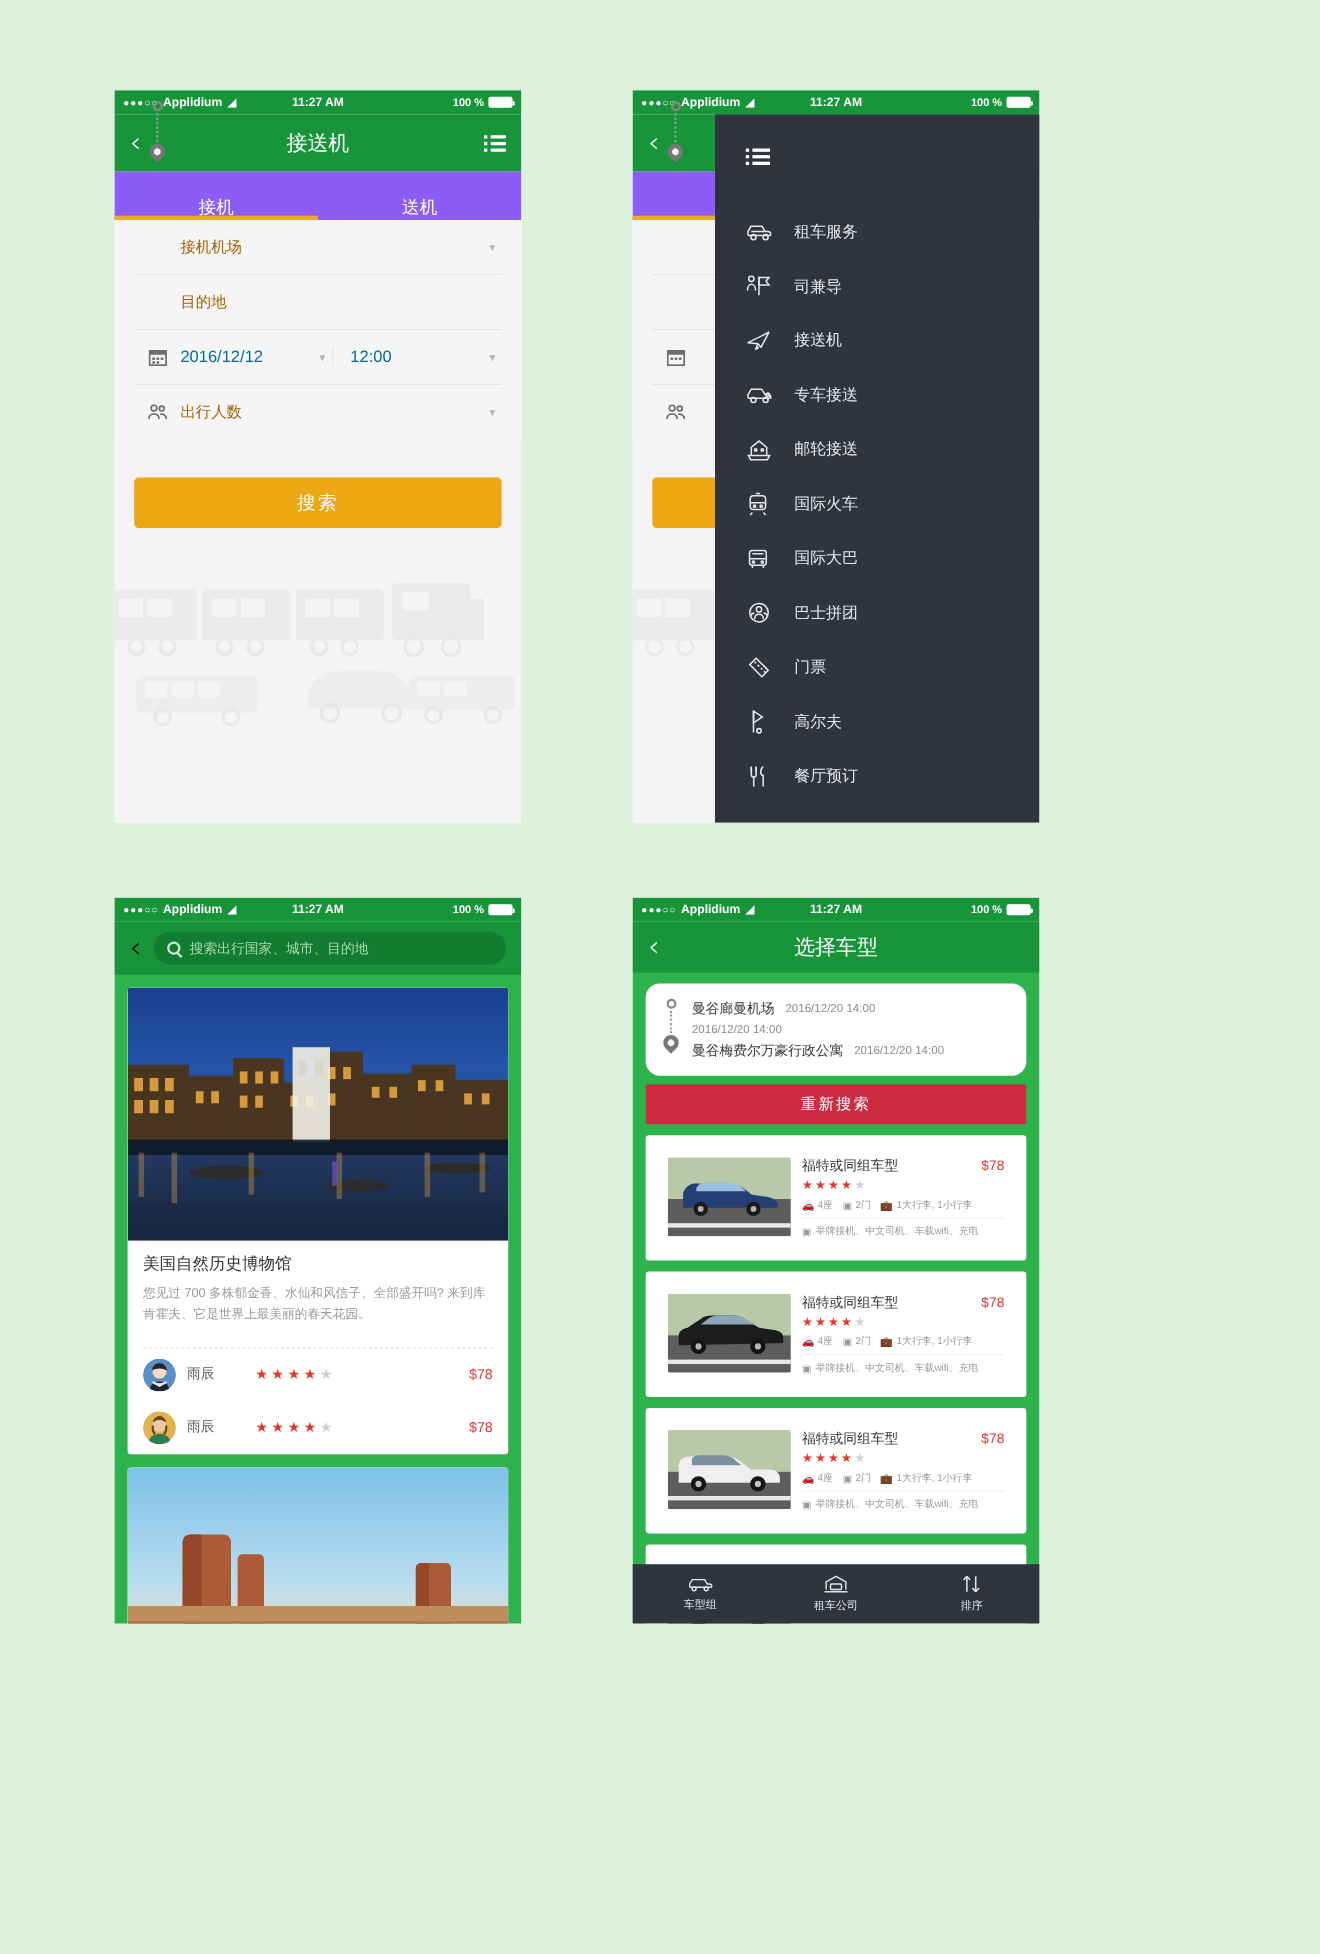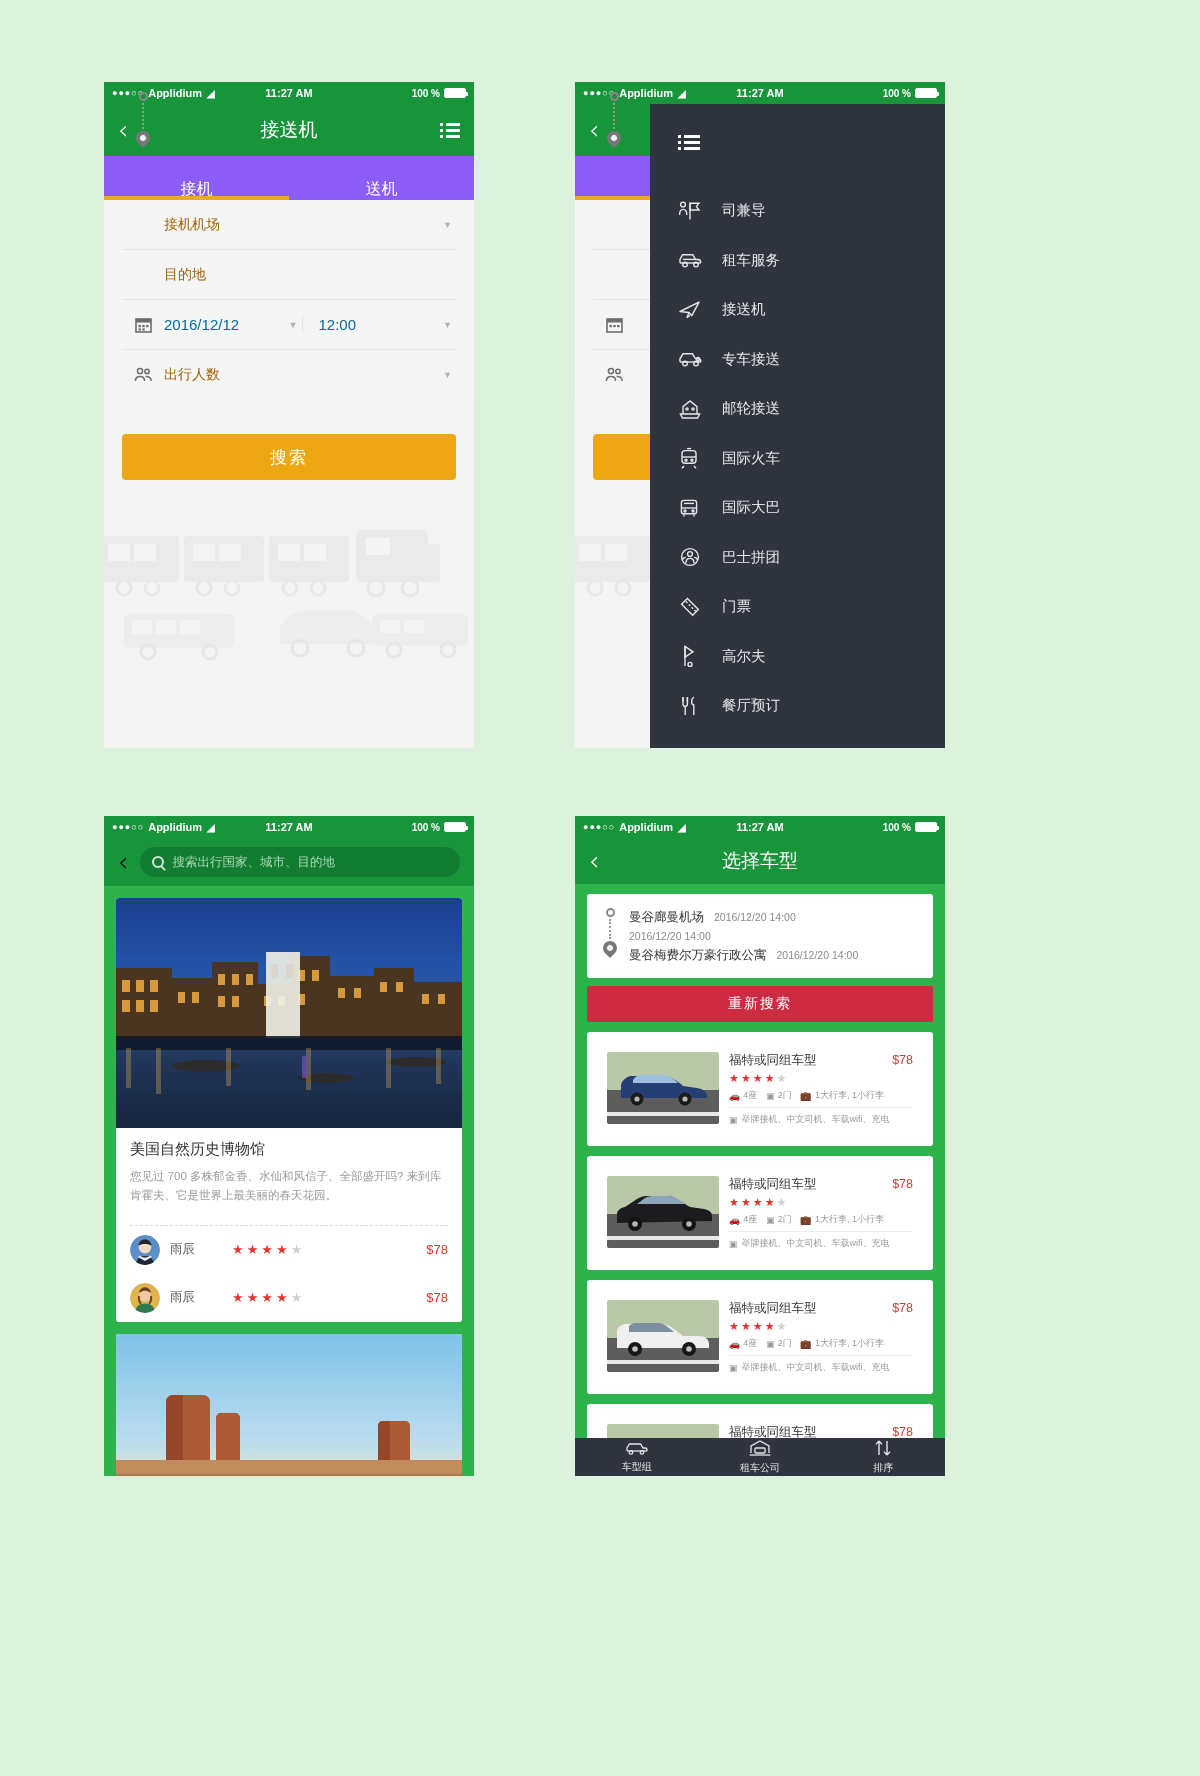--- a/index.html
+++ b/index.html
@@ -176,21 +176,21 @@
     width: 30px; height: 30px; border-radius: 50%; flex-shrink: 0; overflow: hidden;
   }
   .rv-name { font-size: 12.5px; color: #555; width: 42px; }
   .stars { display: flex; gap: 3px; margin-left: 10px; }
   .star { font-size: 13px; color: #e0362e; line-height: 1; }
   .star.off { color: #cfcfcf; }
   .price { margin-left: auto; color: #e0362e; font-size: 13px; }
 
   
   .itin-card {
-    margin: 10px 12px 0; background: #fff; border-radius: 3px;
+    margin: 10px 12px 0; background: #fff; border-radius: 13px;
     padding: 12px 14px; position: relative;
   }
   .itin-row { display: flex; align-items: center; gap: 10px; min-height: 22px; }
   .itin-place { font-size: 12.5px; color: #333; }
   .itin-time { font-size: 10.5px; color: #8b8b8b; }
   .itin-sub { font-size: 10.5px; color: #8b8b8b; padding-left: 28px; margin: 2px 0; }
   .itin-rail {
     position: absolute; left: 14px; top: 14px; width: 18px;
     display: flex; flex-direction: column; align-items: center;
   }
@@ -214,21 +214,21 @@
   .car-stars { display: flex; gap: 2px; margin: 4px 0 5px; }
   .car-star { font-size: 11px; color: #e0362e; line-height: 1; }
   .car-star.off { color: #cfcfcf; }
   .car-specs { display: flex; gap: 9px; font-size: 9px; color: #999; align-items: center; }
   .car-spec { display: flex; align-items: center; gap: 3px; }
   .car-feats {
     font-size: 9px; color: #999; margin-top: 5px; padding-top: 5px;
     border-top: 1px solid #eee; display: flex; align-items: center; gap: 4px;
   }
   .tabbar {
-    position: absolute; left: 0; right: 0; bottom: 0; height: 38px;
+    position: absolute; left: 0; right: 0; bottom: 0; height: 54px;
     background: #30343f; display: flex;
   }
   .tb-item {
     flex: 1; display: flex; flex-direction: column; align-items: center;
     justify-content: center; gap: 4px; color: #e4e4e8; cursor: pointer;
   }
   .tb-label { font-size: 10px; }
   svg { display: block; }
 </style>
 </head>
@@ -443,45 +443,45 @@
       <span class="dm-icon">
           <i></i>
           <i></i>
           <i></i>
         </span>
     </div>
     <div class="drawer-list">
 
       <div class="drawer-item">
         <span class="di-icon">
-          <svg width="24" height="22" viewBox="0 0 24 22">
-              <g fill="none" stroke="#e6e6ea" stroke-width="1.4">
-            <circle cx="5" cy="4.5" r="2.4"></circle>
-                <path d="M1.6 15c0-3.4 1.6-5.6 3.6-5.6S8.8 11.6 8.8 15"></path>
-            <path d="M12 2.5v17"></path>
-                <path d="M12 3.2h9l-2.6 3.4L21 10h-9z"></path>
-              </g>
-            </svg>
-        </span>
-        <span class="di-label">司兼导</span>
-      </div>
-
-      <div class="drawer-item">
-        <span class="di-icon">
           <svg width="26" height="20" viewBox="0 0 26 20">
               <g fill="none" stroke="#e6e6ea" stroke-width="1.4">
             <path d="M2 13V9.5l2.6-4.8h10.2l2.8 4.8H20c1.6 0 2.6 1 2.6 2.4V13"></path>
             <path d="M2 13h20.6"></path>
                 <circle cx="7" cy="14.6" r="2.3"></circle>
                 <circle cx="18" cy="14.6" r="2.3"></circle>
             <path d="M5 9.4h12"></path>
               </g>
             </svg>
         </span>
         <span class="di-label">租车服务</span>
+      </div>
+
+      <div class="drawer-item">
+        <span class="di-icon">
+          <svg width="24" height="22" viewBox="0 0 24 22">
+              <g fill="none" stroke="#e6e6ea" stroke-width="1.4">
+            <circle cx="5" cy="4.5" r="2.4"></circle>
+                <path d="M1.6 15c0-3.4 1.6-5.6 3.6-5.6S8.8 11.6 8.8 15"></path>
+            <path d="M12 2.5v17"></path>
+                <path d="M12 3.2h9l-2.6 3.4L21 10h-9z"></path>
+              </g>
+            </svg>
+        </span>
+        <span class="di-label">司兼导</span>
       </div>
 
       <div class="drawer-item">
         <span class="di-icon">
           <svg width="24" height="22" viewBox="0 0 24 22">
               <g fill="none" stroke="#e6e6ea" stroke-width="1.4" stroke-linejoin="round">
             <path d="M2 12.5l19-9.4-7.2 13.6-2.8-3.2z"></path>
                 <path d="M11 13.5l-2 5 2.8-1.8"></path>
               </g>
             </svg>

